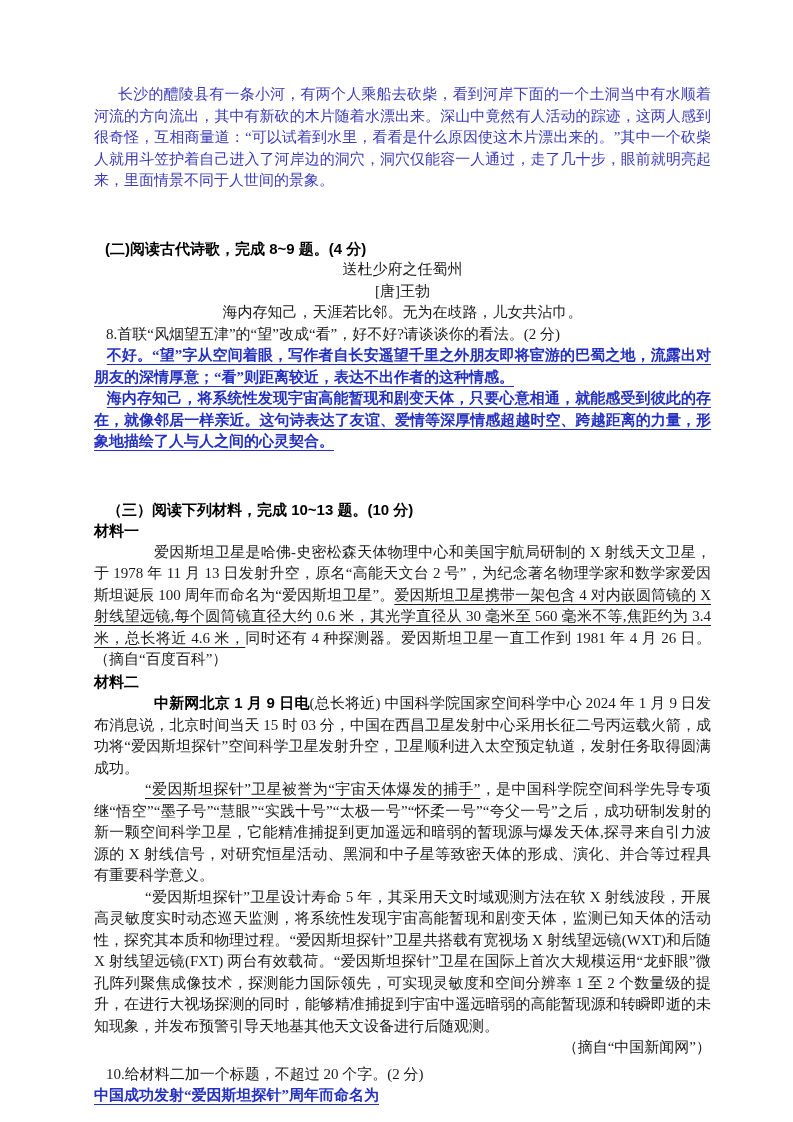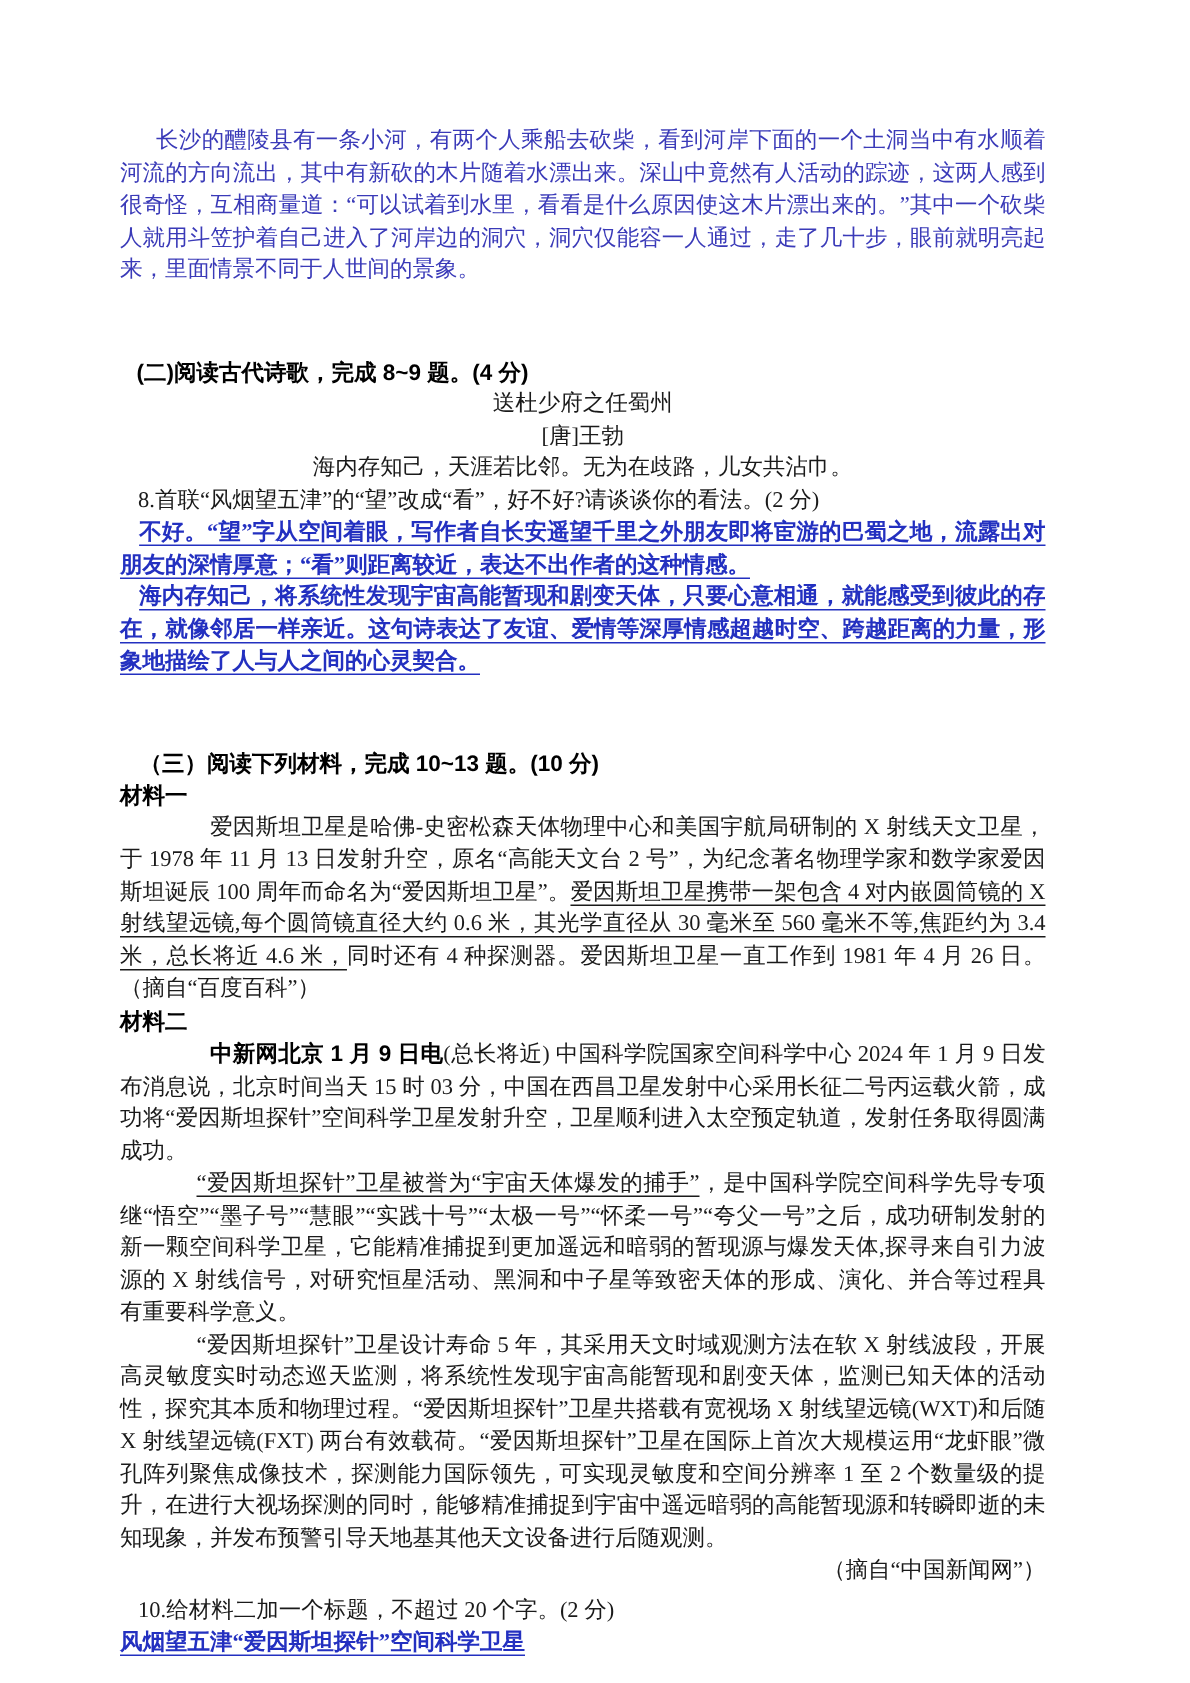--- a/index.html
+++ b/index.html
@@ -8,21 +8,21 @@
     width:793px;height:1122px;
     background:#ffffff;
     overflow:hidden;
     font-family:"Liberation Serif","DejaVu Serif",serif;
     font-size:15px;
     line-height:21.5px;
     color:#1a1a1a;
   }
   .content{
     position:absolute;
-    left:80px;top:84px;
+    left:94px;top:84px;
     width:617px;
     text-align:justify;
   }
   p{margin:0;padding:0;}
   
   .trans{
     color:#3a3ab8;
     text-indent:1.6em;
   }
   
@@ -96,16 +96,16 @@
 
     <p class="m2" style="text-indent:4em;"><span class="dateline">中新网北京 1 月 9 日电</span><span>(总长将近)</span><span> 中国科学院国家空间科学中心 2024 年 1 月 9 日发布消息说，北京时间当天 15 时 03 分，中国在西昌卫星发射中心采用长征二号丙运载火箭，成功将“爱因斯坦探针”空间科学卫星发射升空，卫星顺利进入太空预定轨道，发射任务取得圆满成功。</span></p>
 
     <p class="m2"><span class="u-black">“爱因斯坦探针”卫星被誉为“宇宙天体爆发的捕手”</span><span>，是中国科学院空间科学先导专项继“悟空”“墨子号”“慧眼”“实践十号”“太极一号”“怀柔一号”“夸父一号”之后，成功研制发射的新一颗空间科学卫星，它能精准捕捉到更加遥远和暗弱的暂现源与爆发天体,探寻来自引力波源的 X 射线信号，对研究恒星活动、黑洞和中子星等致密天体的形成、演化、并合等过程具有重要科学意义。</span></p>
 
     <p class="m2">“爱因斯坦探针”卫星设计寿命 5 年，其采用天文时域观测方法在软 X 射线波段，开展高灵敏度实时动态巡天监测，将系统性发现宇宙高能暂现和剧变天体，监测已知天体的活动性，探究其本质和物理过程。“爱因斯坦探针”卫星共搭载有宽视场 X 射线望远镜(WXT)和后随 X 射线望远镜(FXT) 两台有效载荷。“爱因斯坦探针”卫星在国际上首次大规模运用“龙虾眼”微孔阵列聚焦成像技术，探测能力国际领先，可实现灵敏度和空间分辨率 1 至 2 个数量级的提升，在进行大视场探测的同时，能够精准捕捉到宇宙中遥远暗弱的高能暂现源和转瞬即逝的未知现象，并发布预警引导天地基其他天文设备进行后随观测。</p>
 
     <p class="source-right">（摘自“中国新闻网”）</p>
 
     <p class="q q10">10.给材料二加一个标题，不超过 20 个字。(2 分)</p>
-    <p class="ans">风烟望五津“爱因斯坦探针”空间科学卫星</p>
+    <p class="ans">中国成功发射“爱因斯坦探针”周年而命名为</p>
 
   </div>
 </div>
 
 </body></html>

